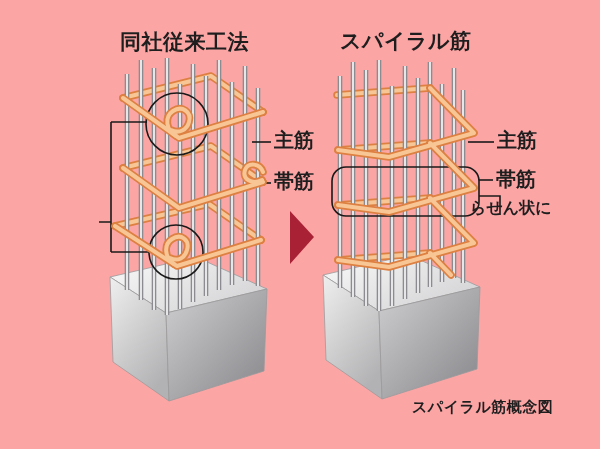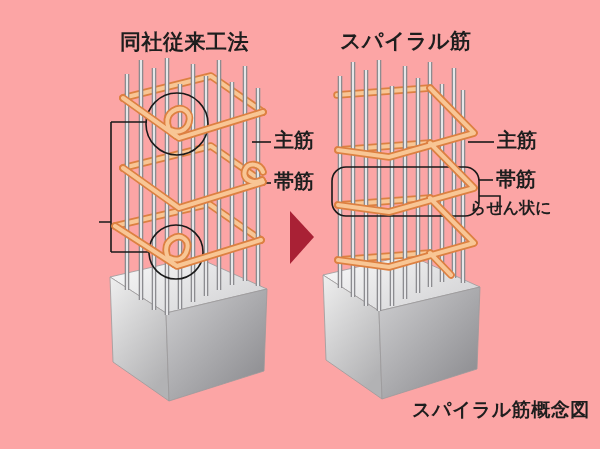--- a/index.html
+++ b/index.html
@@ -5,21 +5,21 @@
   html,body{margin:0;padding:0;background:#fff;}
   .stage{
     position:relative;width:600px;height:449px;background:#fca5a5;overflow:hidden;
     font-family:Liberation Mono, monospace;
   }
   .stage svg{position:absolute;left:0;top:0;}
   .lbl{position:absolute;font-weight:bold;color:#1E1E1E;white-space:nowrap;line-height:1.22;}
   .title{font-size:21px;letter-spacing:0.5px;}
   .side{font-size:20px;}
   .side-sm{font-size:16px;}
-  .caption{font-size:19px;letter-spacing:0.5px;}
+  .caption{font-size:15px;letter-spacing:0.5px;}
   
   .tube-o{fill:none;stroke:#DD8041;stroke-width:7.6;stroke-linecap:round;stroke-linejoin:round;}
   .tube-i{fill:none;stroke:#F8C695;stroke-width:4;stroke-linecap:round;stroke-linejoin:round;}
   .bar-o{fill:none;stroke:#8C8C90;stroke-width:4.6;}
   .bar-i{fill:none;stroke:#E6E6E8;stroke-width:2;}
   .ann{fill:none;stroke:#1A1A1A;stroke-width:1.6;}
   .arrow{fill:#A92135;stroke:none;}
 </style>
 </head>
 <body>

